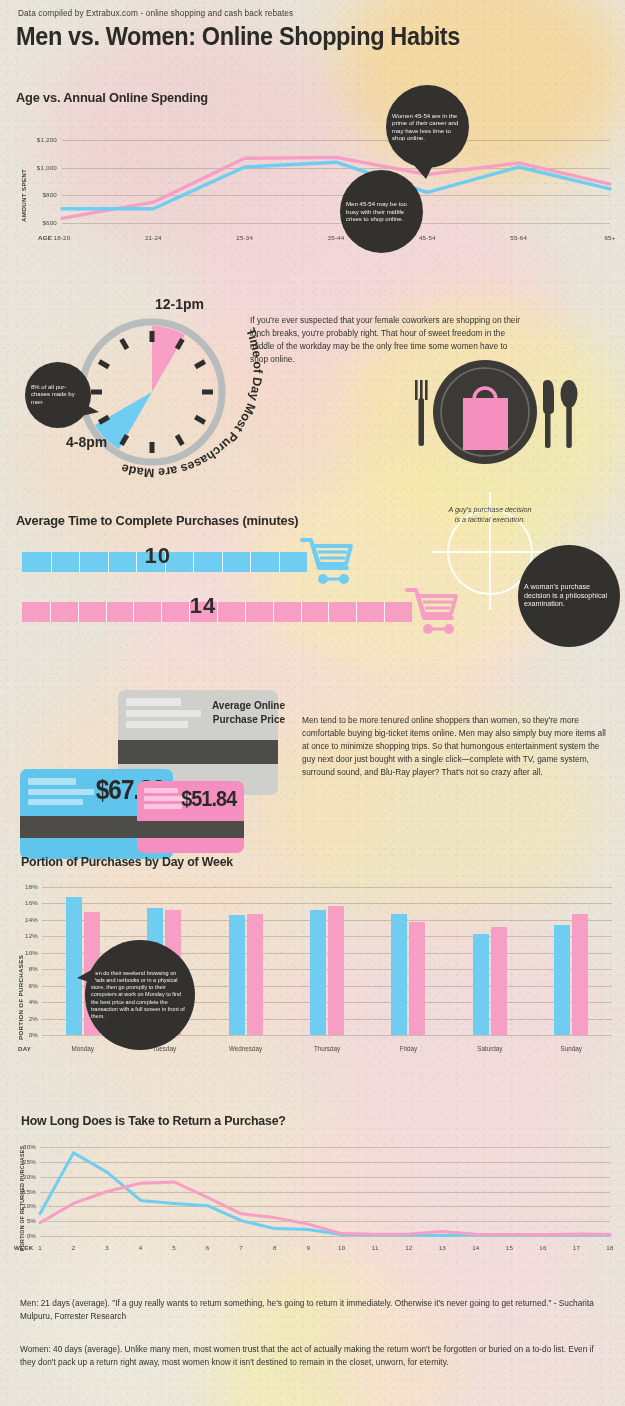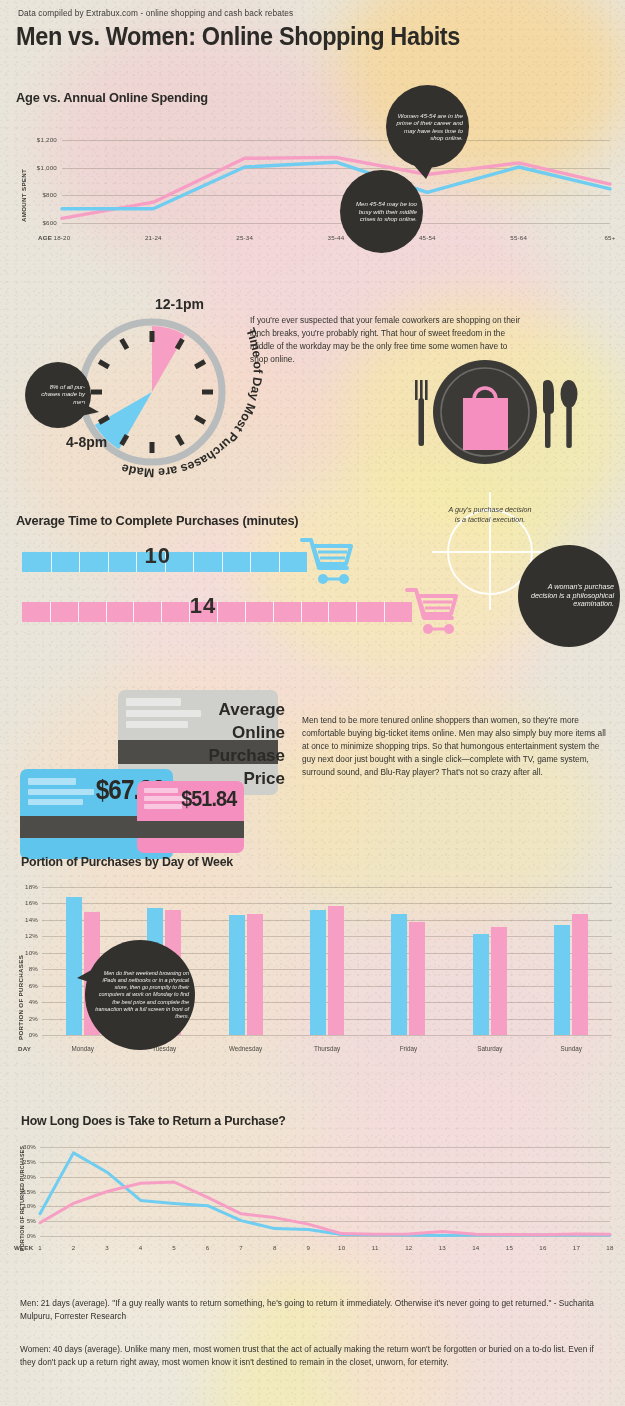--- a/index.html
+++ b/index.html
@@ -55,22 +55,22 @@
     letter-spacing: -.2px; transform: scaleX(.95); transform-origin: left;
   }
   .axlabel { font-size: 6.2px; color: #4a4843; letter-spacing: .2px; }
   .ylab-rot {
     position: absolute; font-size: 6.2px; font-weight: bold; color: #3a3833;
     transform: rotate(-90deg); transform-origin: left top; white-space: nowrap; letter-spacing: .3px;
   }
   .gridline { position: absolute; height: 1px; background: rgba(120,112,96,.32); }
   .bubble {
     position: absolute; border-radius: 50%; background: #32312e; color: #f2f0ea;
-    display: flex; align-items: center; justify-content: center; text-align: right;
-    font-style: italic; line-height: 1.22;
+    display: flex; align-items: center; justify-content: center; text-align: left;
+    line-height: 1.22;
   }
   .btxt { padding: 0 6px; }
 
   
   #chart1 { position: absolute; left: 0; top: 85px; width: 625px; height: 170px; }
 
   
   .tbar { position: absolute; height: 20px; }
   .tbar .seg { position: absolute; top: 0; bottom: 0; width: 1px; background: rgba(255,255,255,.85); }
   .tbar-num {
@@ -245,21 +245,21 @@
           </svg></div>
       </div>
 
     <div id="cards" style="position: absolute; left: 0px; top: 685px; width: 300px; height: 150px;">
         <div class="card" style="left: 118px; top: 5px; width: 160px; height: 105px; background: rgb(207, 207, 203);">
           <div class="stripe" style="top: 50px; height: 24px;"></div>
           <div class="ln" style="left: 8px; top: 8px; width: 55px; height: 8px;"></div>
           <div class="ln" style="left: 8px; top: 20px; width: 75px; height: 7px;"></div>
           <div class="ln" style="left: 8px; top: 31px; width: 62px; height: 7px;"></div>
         </div>
-        <div style="position: absolute; left: 180px; top: 14px; width: 105px; text-align: right; font-size: 17px; font-weight: bold; color: rgb(43, 42, 39); line-height: 1.35;">Average Online Purchase Price</div>
+        <div style="position: absolute; left: 180px; top: 14px; width: 105px; text-align: right; font-size: 10px; font-weight: bold; color: rgb(43, 42, 39); line-height: 1.35;">Average Online Purchase Price</div>
         <div class="card" style="left: 20px; top: 56px; width: 153px; height: 90px; background: rgb(95, 197, 236); margin-top: 28px;">
           <div class="stripe" style="top: 47px; height: 22px;"></div>
           <div class="ln" style="left: 8px; top: 9px; width: 48px; height: 7px;"></div>
           <div class="ln" style="left: 8px; top: 20px; width: 66px; height: 6px;"></div>
           <div class="ln" style="left: 8px; top: 30px; width: 55px; height: 6px;"></div>
           <div class="amt" style="top: 6px;">$67.82</div>
         </div>
         <div class="card" style="left: 137px; top: 96px; width: 107px; height: 72px; background: rgb(244, 143, 192);">
           <div class="stripe" style="top: 40px; height: 17px;"></div>
           <div class="ln" style="left: 7px; top: 7px; width: 34px; height: 5px;"></div>

